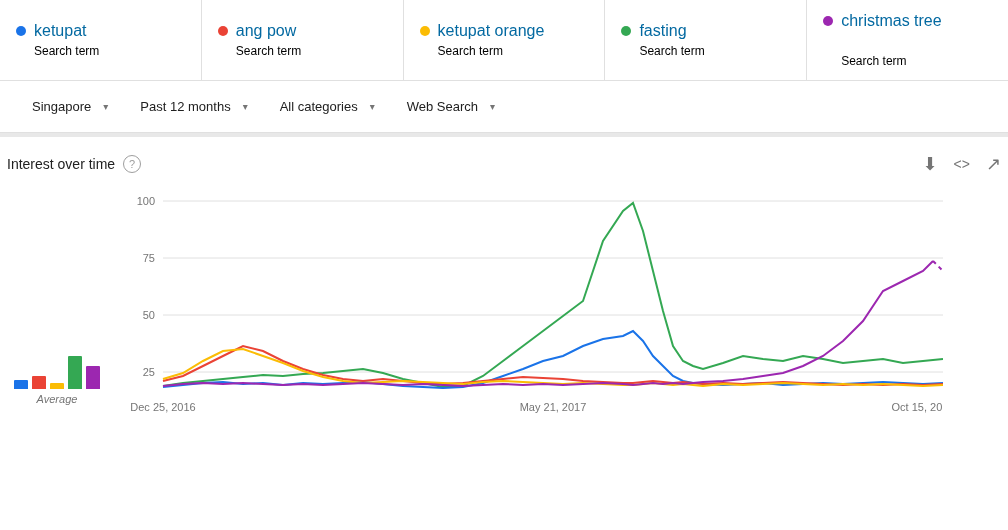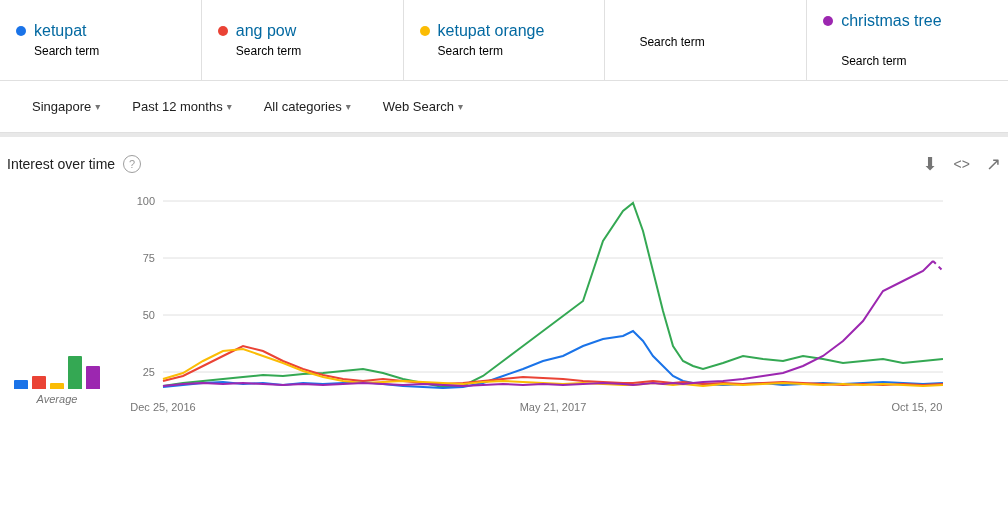--- a/index.html
+++ b/index.html
@@ -48,21 +48,21 @@
       display: flex;
       align-items: center;
       padding: 10px 20px;
       border-bottom: 1px solid #e0e0e0;
       background: #fff;
       gap: 8px;
     }
     .filter-btn {
       display: flex;
       align-items: center;
-      gap: 4px;
+      gap: 12px;
       padding: 8px 12px;
       border: none;
       background: transparent;
       cursor: pointer;
       font-size: 13px;
       color: #212121;
       border-radius: 4px;
       text-align: right;
     }
     .chevron-down {
@@ -170,20 +170,24 @@
     <div class="search-term-label">Search term</div>
   </div>
   <div class="search-term-item" id="term-2">
     <div class="search-term-name">
       <span class="search-term-dot" style="background:#fbbc04"></span>
       <span>ketupat orange</span>
     </div>
     <div class="search-term-label">Search term</div>
   </div>
   <div class="search-term-item" id="term-3">
+    <div class="search-term-name">
+      <span class="search-term-dot" style="background:#34a853"></span>
+      <span>fasting</span>
+    </div>
     <div class="search-term-label">Search term</div>
   </div>
   <div class="search-term-item" id="term-4">
     <div class="search-term-name">
       <span class="search-term-dot" style="background:#9c27b0"></span>
       <span>christmas tree</span>
     </div>
     <div class="search-term-label">Search term</div>
   </div>
 </div>

